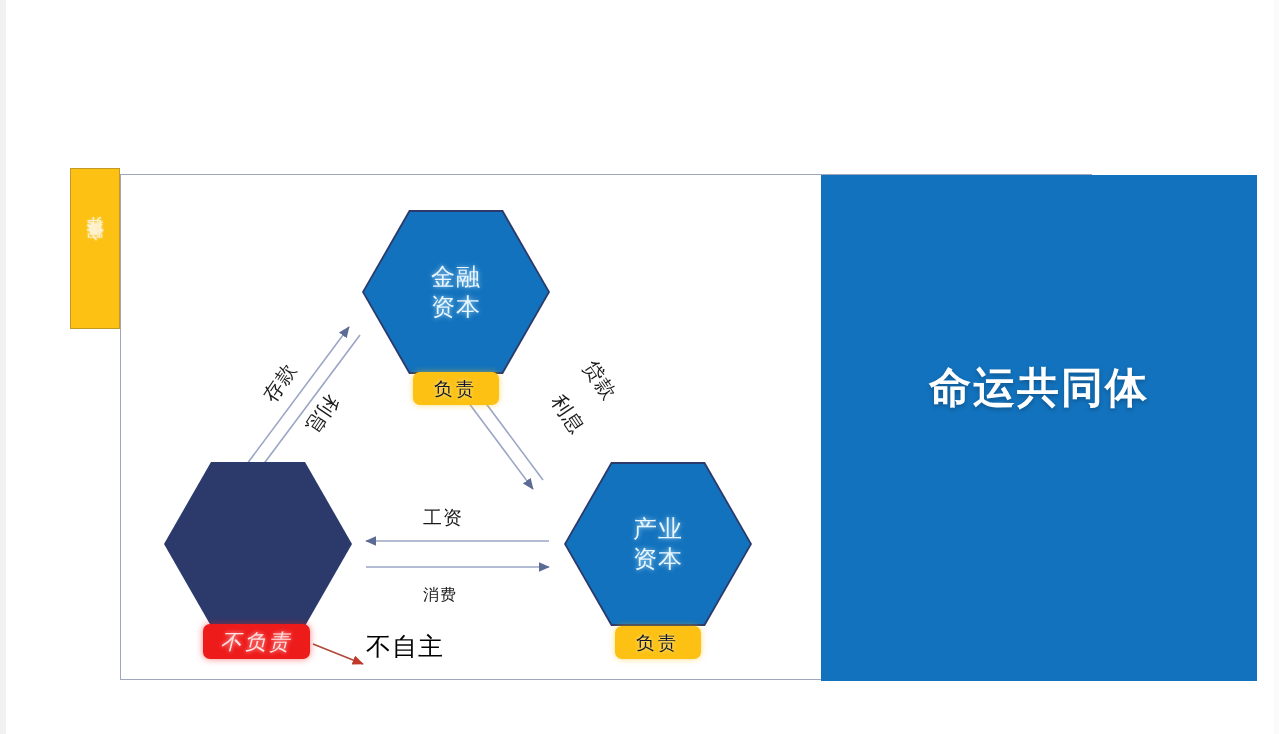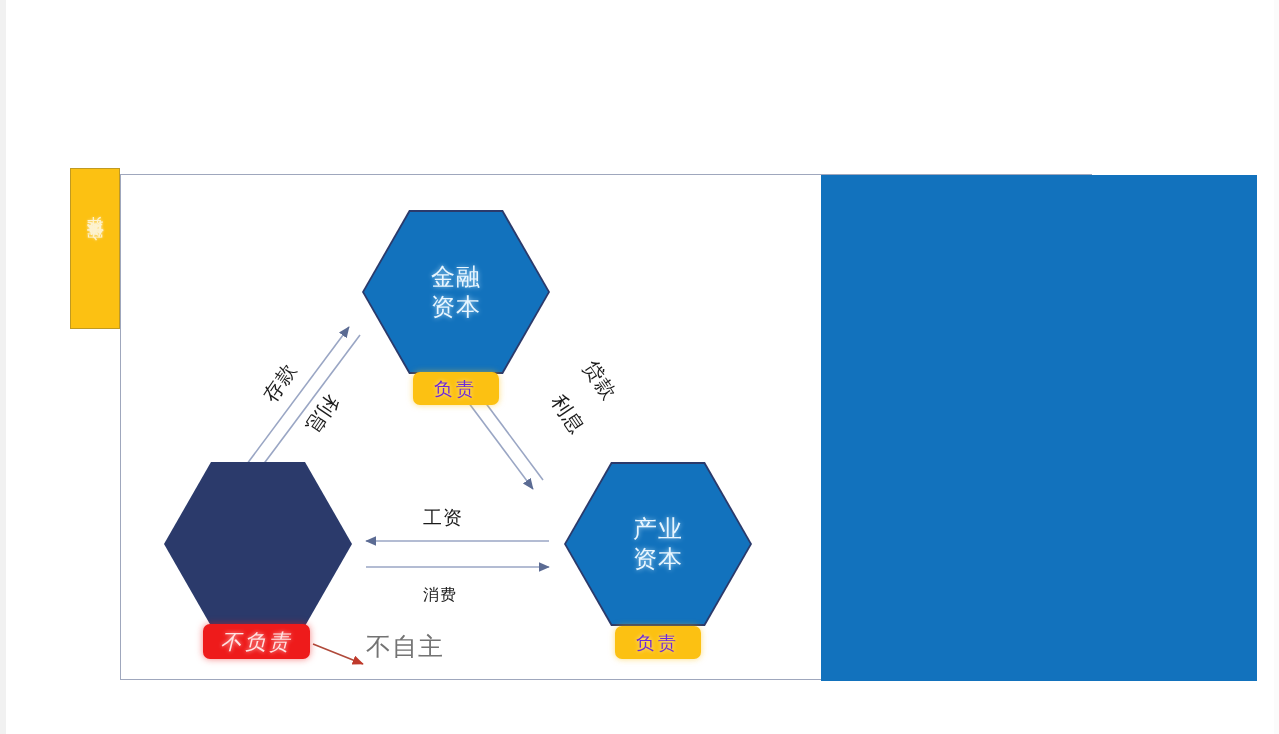--- a/index.html
+++ b/index.html
@@ -177,37 +177,37 @@
     display: flex;
     align-items: center;
     justify-content: center;
     border-radius: 7px;
     font-size: 18px;
     letter-spacing: 4px;
     box-sizing: border-box;
   }
   .badge-yellow {
     background: #fcc112;
-    color: #6d28d9;
+    color: #0f172a;
     text-shadow: 0 0 4px rgba(255,255,255,0.7);
     box-shadow: 0 0 6px rgba(252,193,18,0.55);
   }
   .badge-red {
     background: #ee1b1b;
     color: #ffe3e3;
     text-shadow: 0 0 4px rgba(255,255,255,0.75);
     box-shadow: 0 0 7px rgba(238,27,27,0.55);
     font-style: italic;
   }
 
   .note-text {
     position: absolute;
     left: 365px;
     top: 621px;
-    color: #737373;
+    color: #000000;
     font-size: 25px;
     letter-spacing: 1px;
     white-space: nowrap;
   }
 
   
   .edge-label {
     position: absolute;
     color: #1b1b1b;
     font-size: 20px;
@@ -291,17 +291,18 @@
       <div class="edge-label" style="left:138px; top:194px; transform:rotate(-56deg);">存款</div>
       <div class="edge-label" style="left:180px; top:226px; transform:rotate(124deg);">利息</div>
       <div class="edge-label" style="left:458px; top:192px; transform:rotate(56deg);">贷款</div>
       <div class="edge-label" style="left:426px; top:226px; transform:rotate(56deg);">利息</div>
       <div class="edge-label" style="left:302px; top:330px; font-size:19px;">工资</div>
       <div class="edge-label" style="left:302px; top:410px; font-size:16px;">消费</div>
     </div>
 
     <div class="right-panel">
       <div class="panel-headline">
+        <div>命运共同体</div>
       </div>
     </div>
 
   </div>
 </div>
 
 </body></html>

